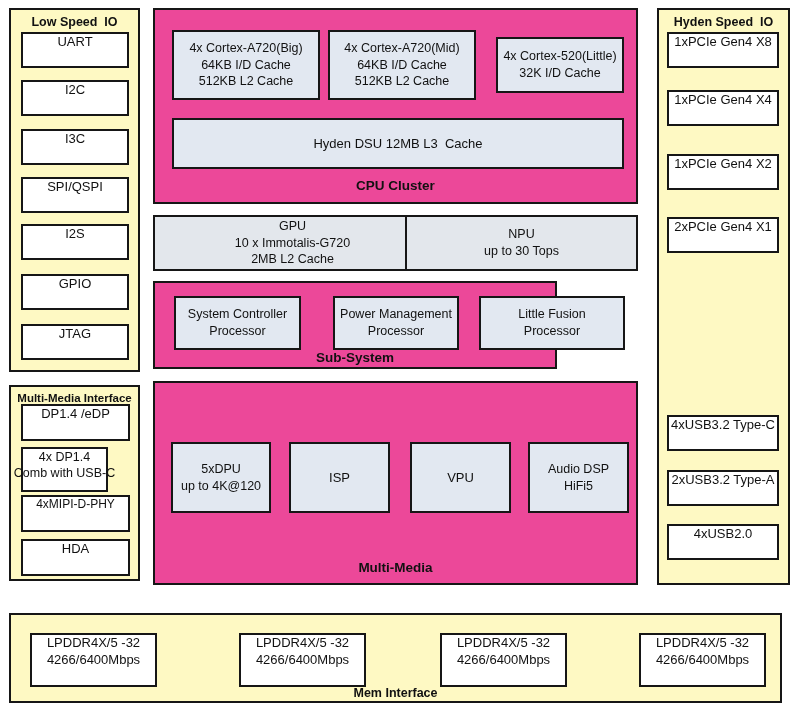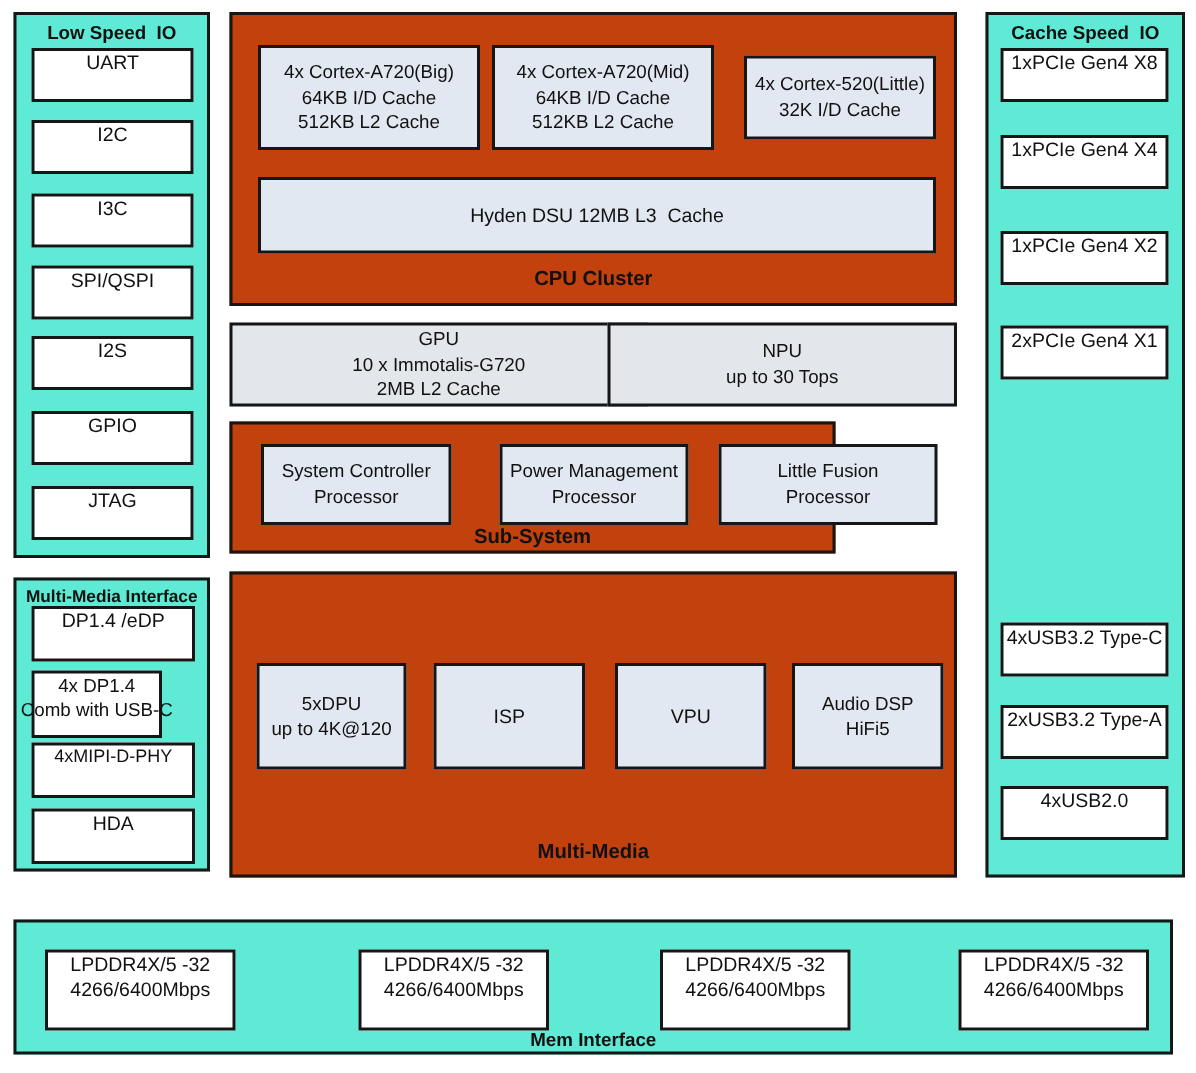--- a/index.html
+++ b/index.html
@@ -2,22 +2,22 @@
 <html><head>
 <meta charset="utf-8">
 <style>
   html,body{margin:0;padding:0;background:#ffffff;}
   .page{
     position:relative;width:797px;height:715px;background:#ffffff;
     font-family:"Liberation Sans","DejaVu Sans",sans-serif;color:#111;
     overflow:hidden;
   }
   .abs{position:absolute;box-sizing:border-box;}
-  .panel{background:#5eead4;border:2px solid #161616;}
-  .bluebox{background:#c2410c;border:2px solid #161616;}
+  .panel{background:#fef9c3;border:2px solid #161616;}
+  .bluebox{background:#ec4899;border:2px solid #161616;}
   .wbox{
     background:#ffffff;border:2px solid #161616;
     display:flex;flex-direction:column;align-items:center;justify-content:flex-start;
     text-align:center;font-size:13px;line-height:1.3;
   }
   .lbox{
     background:#e2e8f1;border:2px solid #161616;
     display:flex;flex-direction:column;align-items:center;justify-content:center;
     text-align:center;font-size:12.5px;line-height:1.34;
   }
@@ -142,21 +142,21 @@
       <span class="ln">ISP</span>
     </div>
     <div class="abs lbox" style="left:373px;top:59px;width:101px;height:71px">
       <span class="ln">Audio DSP</span>
       <span class="ln">HiFi5</span>
     </div>
     <div class="caption" style="bottom:8px">Multi-Media</div>
   </section>
 
   <section class="abs panel" style="left:657px;top:8px;width:133px;height:577px">
-    <div class="panel-title">Cache Speed  IO</div>
+    <div class="panel-title">Hyden Speed  IO</div>
     <div class="abs wbox" style="left:8px;top:22px;width:112px;height:36px">
         <span class="ln">1xPCIe Gen4 X8</span>
       </div>
     <div class="abs wbox" style="left:8px;top:80px;width:112px;height:36px">
         <span class="ln">1xPCIe Gen4 X4</span>
       </div>
     <div class="abs wbox" style="left:8px;top:144px;width:112px;height:36px">
         <span class="ln">1xPCIe Gen4 X2</span>
       </div>
     <div class="abs wbox" style="left:8px;top:207px;width:112px;height:36px">

